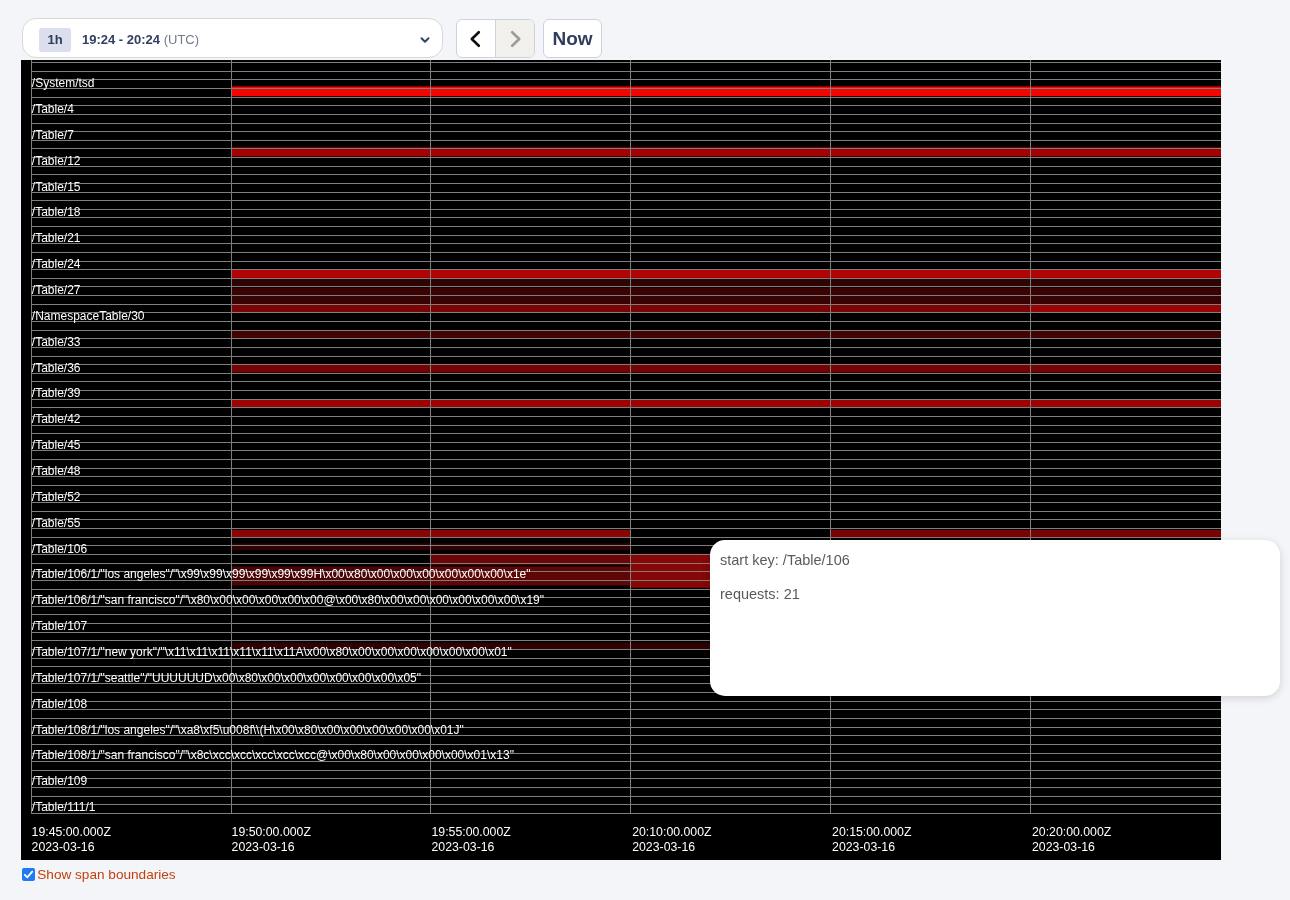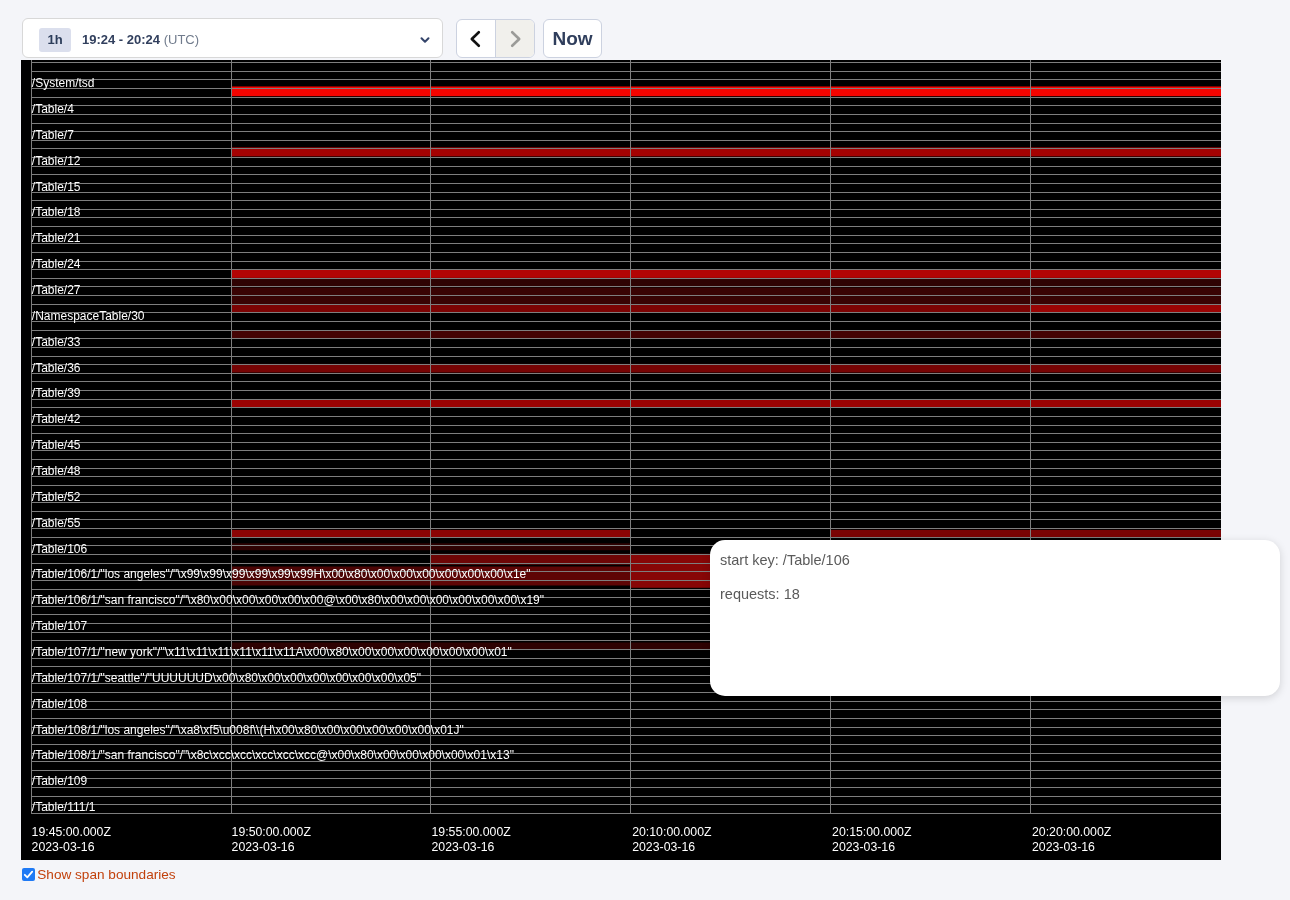--- a/index.html
+++ b/index.html
@@ -1,20 +1,20 @@
 <!DOCTYPE html>
 <html><head>
 <meta charset="utf-8">
 <style>
   * { margin:0; padding:0; box-sizing:border-box; }
   html,body { width:1290px; height:900px; background:#f4f5f9;
     font-family:"Liberation Sans", sans-serif; position:relative; overflow:hidden; }
   .abs { position:absolute; }
   .select { left:22px; top:18px; width:421px; height:40px; background:#fff;
-    border:1px solid #d8d8d8; border-radius:6px; }
+    border:1px solid #d8d8d8; border-radius:14px; }
   .badge { left:16px; top:9px; width:32px; height:24px; background:#dbdfed;
     border-radius:3px; color:#2c3d5a; font-size:13px; font-weight:bold;
     text-align:center; line-height:24px; }
   .trange { left:59px; top:13px; font-size:13px; color:#32405e; font-weight:bold; }
   .utc { color:#707b8c; font-weight:normal; }
   .chev { left:396px; top:9px; }
   .btngroup { left:456px; top:19px; width:79px; height:39px; border:1px solid #ccd2e0;
     border-radius:6px; background:#fff; overflow:hidden; display:flex; }
   .bcell { width:39.5px; height:100%; display:flex; align-items:center; justify-content:center; }
   .bcell.r { background:#f1f0ec; border-left:1px solid #ccd2e0; }
@@ -116,20 +116,20 @@
 <text x="611.2" y="790.5">2023-03-16</text>
 <text x="811.1" y="775.5">20:15:00.000Z</text>
 <text x="811.1" y="790.5">2023-03-16</text>
 <text x="1011.0" y="775.5">20:20:00.000Z</text>
 <text x="1011.0" y="790.5">2023-03-16</text>
 </g>
 </svg>
   </div>
   <div class="abs tooltip">
     <div>start key: /Table/106</div>
-    <div>requests: 18</div>
+    <div>requests: 21</div>
   </div>
   <div class="abs cbrow">
     <div class="cbox"><svg width="13" height="13" viewBox="0 0 13 13">
         <path d="M2.8 6.8 L5.3 9.3 L10.2 3.6" stroke="#fff" stroke-width="1.8" fill="none" stroke-linecap="round" stroke-linejoin="round"></path>
       </svg></div>
     <span>Show span boundaries</span>
   </div>
 
 </body></html>

